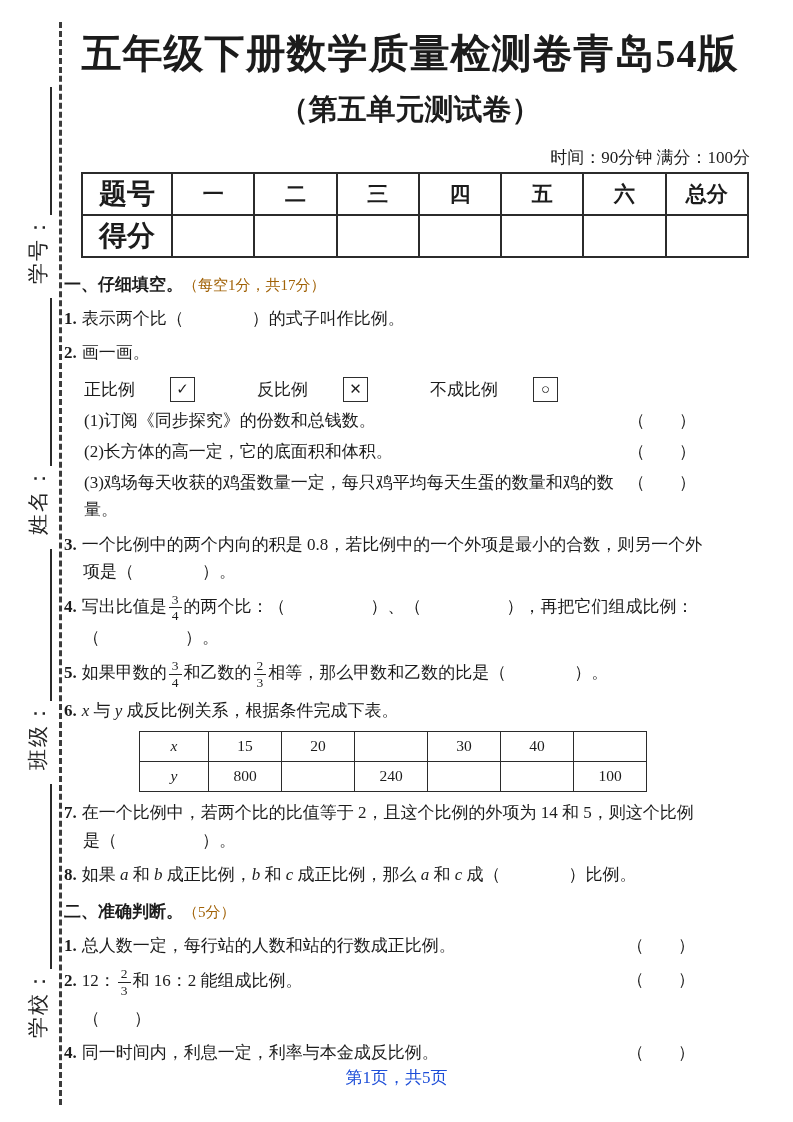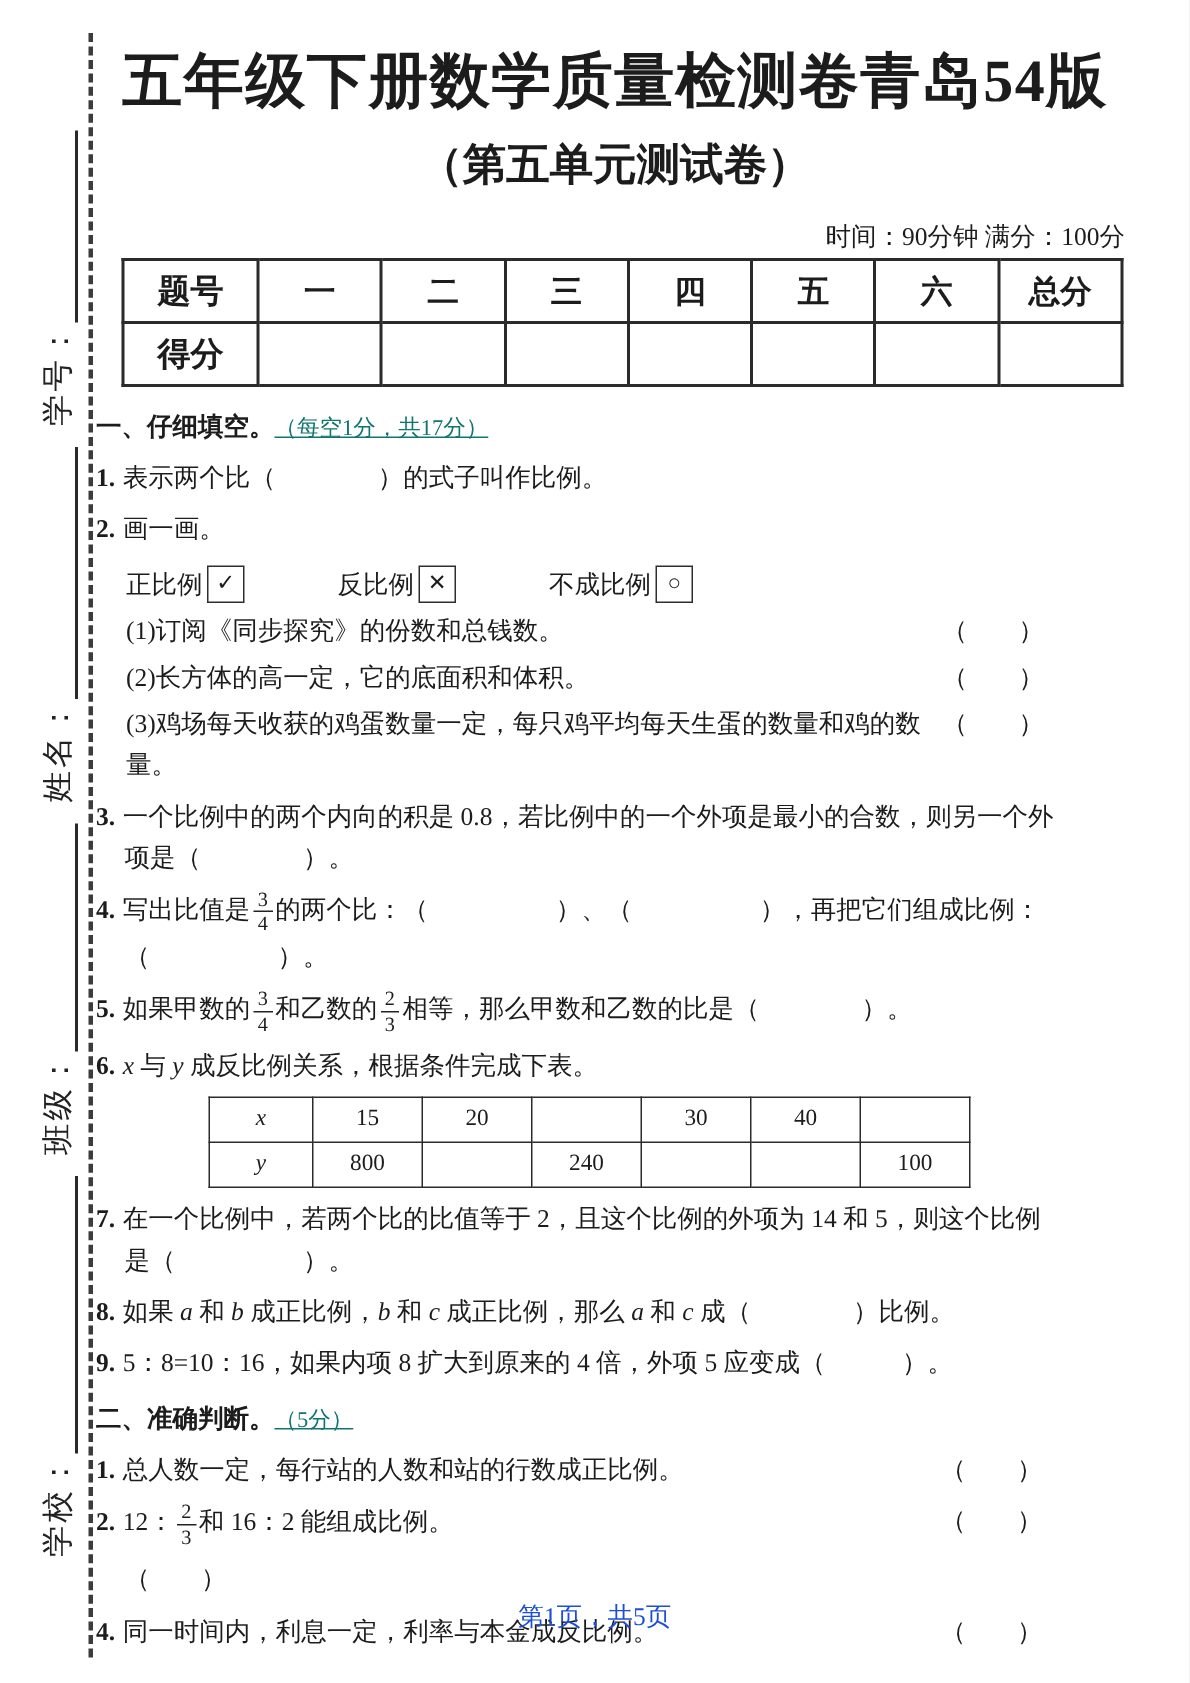--- a/index.html
+++ b/index.html
@@ -29,30 +29,30 @@
     letter-spacing:1px;line-height:1.2;
   }
   .subtitle{margin:12px 0 0 0;text-align:center;font-size:29px;font-weight:700;}
   .info-line{margin:16px 6px 3px 0;text-align:right;font-size:17px;}
   
   table.score{border-collapse:collapse;margin-left:17px;width:668px;table-layout:fixed;}
   table.score td{
     border:2px solid #2b2b2b;height:40px;text-align:center;
     font-size:21px;font-weight:700;padding:0;
   }
-  table.score td.lblcol{width:88px;font-size:22px;}
+  table.score td.lblcol{width:88px;font-size:28px;}
   
   .content{margin-top:13px;font-size:17px;line-height:1.6;}
   .sec-head{margin:2px 0 6px 0;}
   .sec-title{font-family:"Liberation Sans","DejaVu Sans",sans-serif;font-weight:700;font-size:17px;}
-  .sec-note{color:#0f766e;font-size:15px;text-decoration:underline;}
+  .sec-note{color:#a16207;font-size:15px;}
   .q{padding-left:19px;margin-top:7px;}
   .qnum{font-weight:700;margin-left:-19px;padding-right:5px;}
   .opt-row{display:flex;gap:62px;margin:9px 0 4px 20px;align-items:center;}
-  .opt{display:flex;align-items:center;}
+  .opt{display:flex;align-items:center;gap:32px;}
   .optbox{
     display:inline-flex;align-items:center;justify-content:center;
     width:23px;height:23px;border:1.7px solid #2e2e2e;margin-left:3px;
     font-size:15px;line-height:1;
   }
   .sub{display:flex;justify-content:space-between;width:612px;margin:4px 0 0 20px;}
   .judge{display:flex;justify-content:space-between;width:612px;}
   .paren{white-space:pre;}
   .frac{
     display:inline-block;vertical-align:middle;text-align:center;
@@ -211,23 +211,20 @@
 
       <div class="q">
         <span class="qnum">7.</span><span>在一个比例中，若两个比的比值等于 2，且这个比例的外项为 14 和 5，则这个比例</span>
         <div>是（　　　　　）。</div>
       </div>
 
       <div class="q">
         <span class="qnum">8.</span><span>如果 </span><span class="it">a</span><span> 和 </span><span class="it">b</span><span> 成正比例，</span><span class="it">b</span><span> 和 </span><span class="it">c</span><span> 成正比例，那么 </span><span class="it">a</span><span> 和 </span><span class="it">c</span><span> 成（　　　　）比例。</span>
       </div>
 
-      <div class="q">
-        <span class="qnum">9.</span><span>5：8=10：16，如果内项 8 扩大到原来的 4 倍，外项 5 应变成（　　　）。</span>
-      </div>
 
       <div class="sec-head" style="margin-top:10px">
         <span class="sec-title">二、准确判断。</span><span class="sec-note">（5分）</span>
       </div>
 
       <div class="q">
         <div class="judge">
           <span><span class="qnum">1.</span><span>总人数一定，每行站的人数和站的行数成正比例。</span></span>
           <span class="paren">（　　）</span>
         </div>

